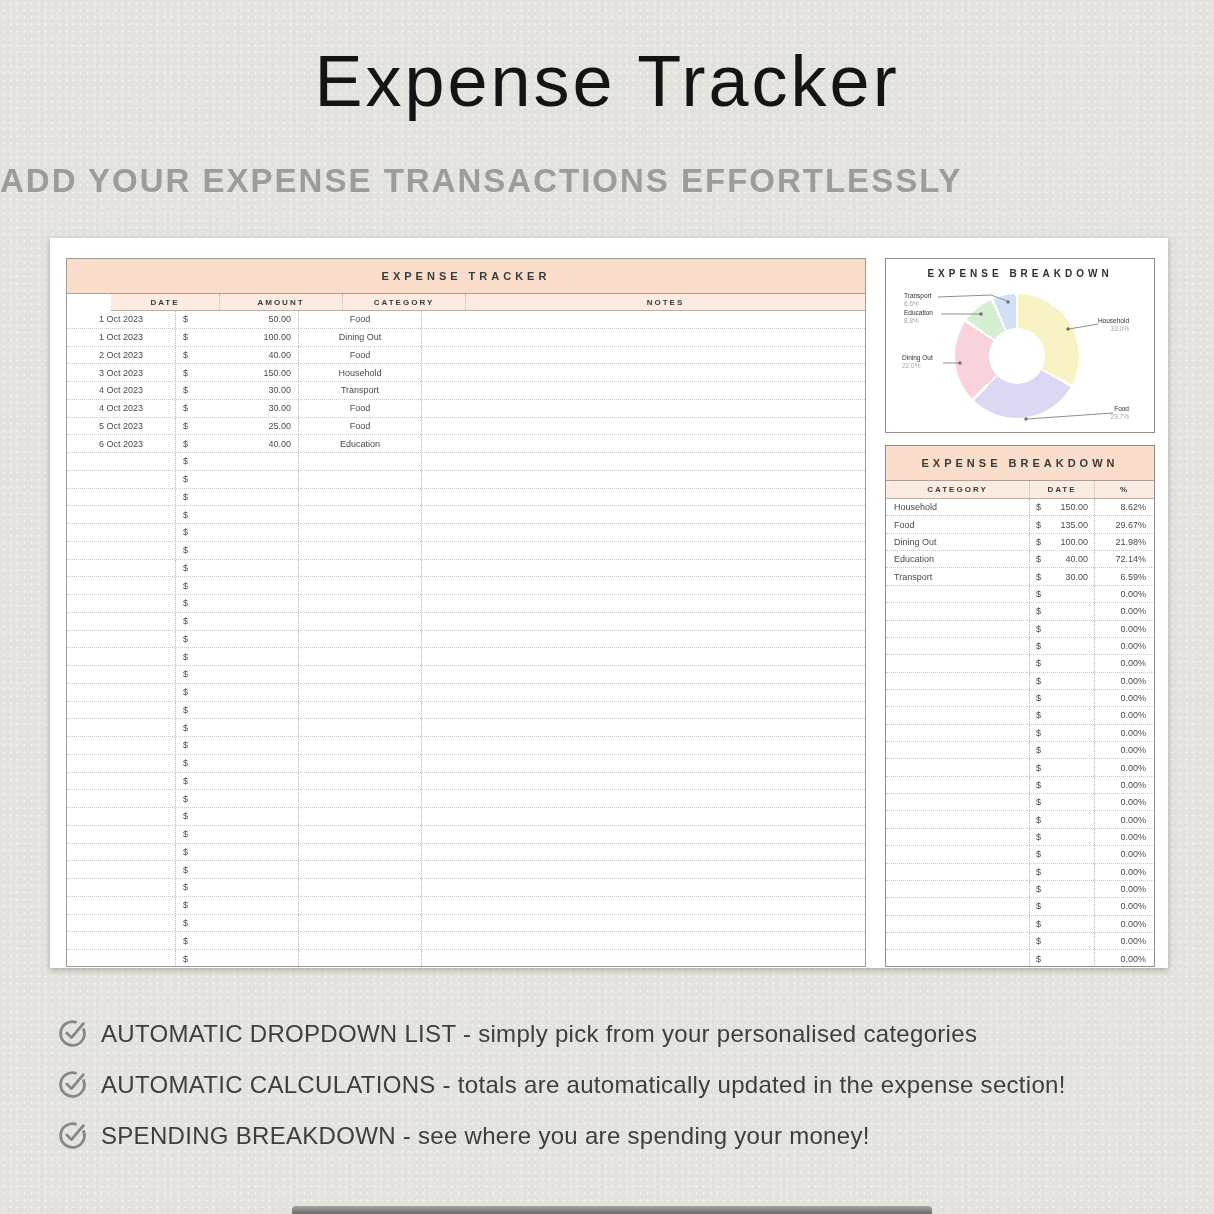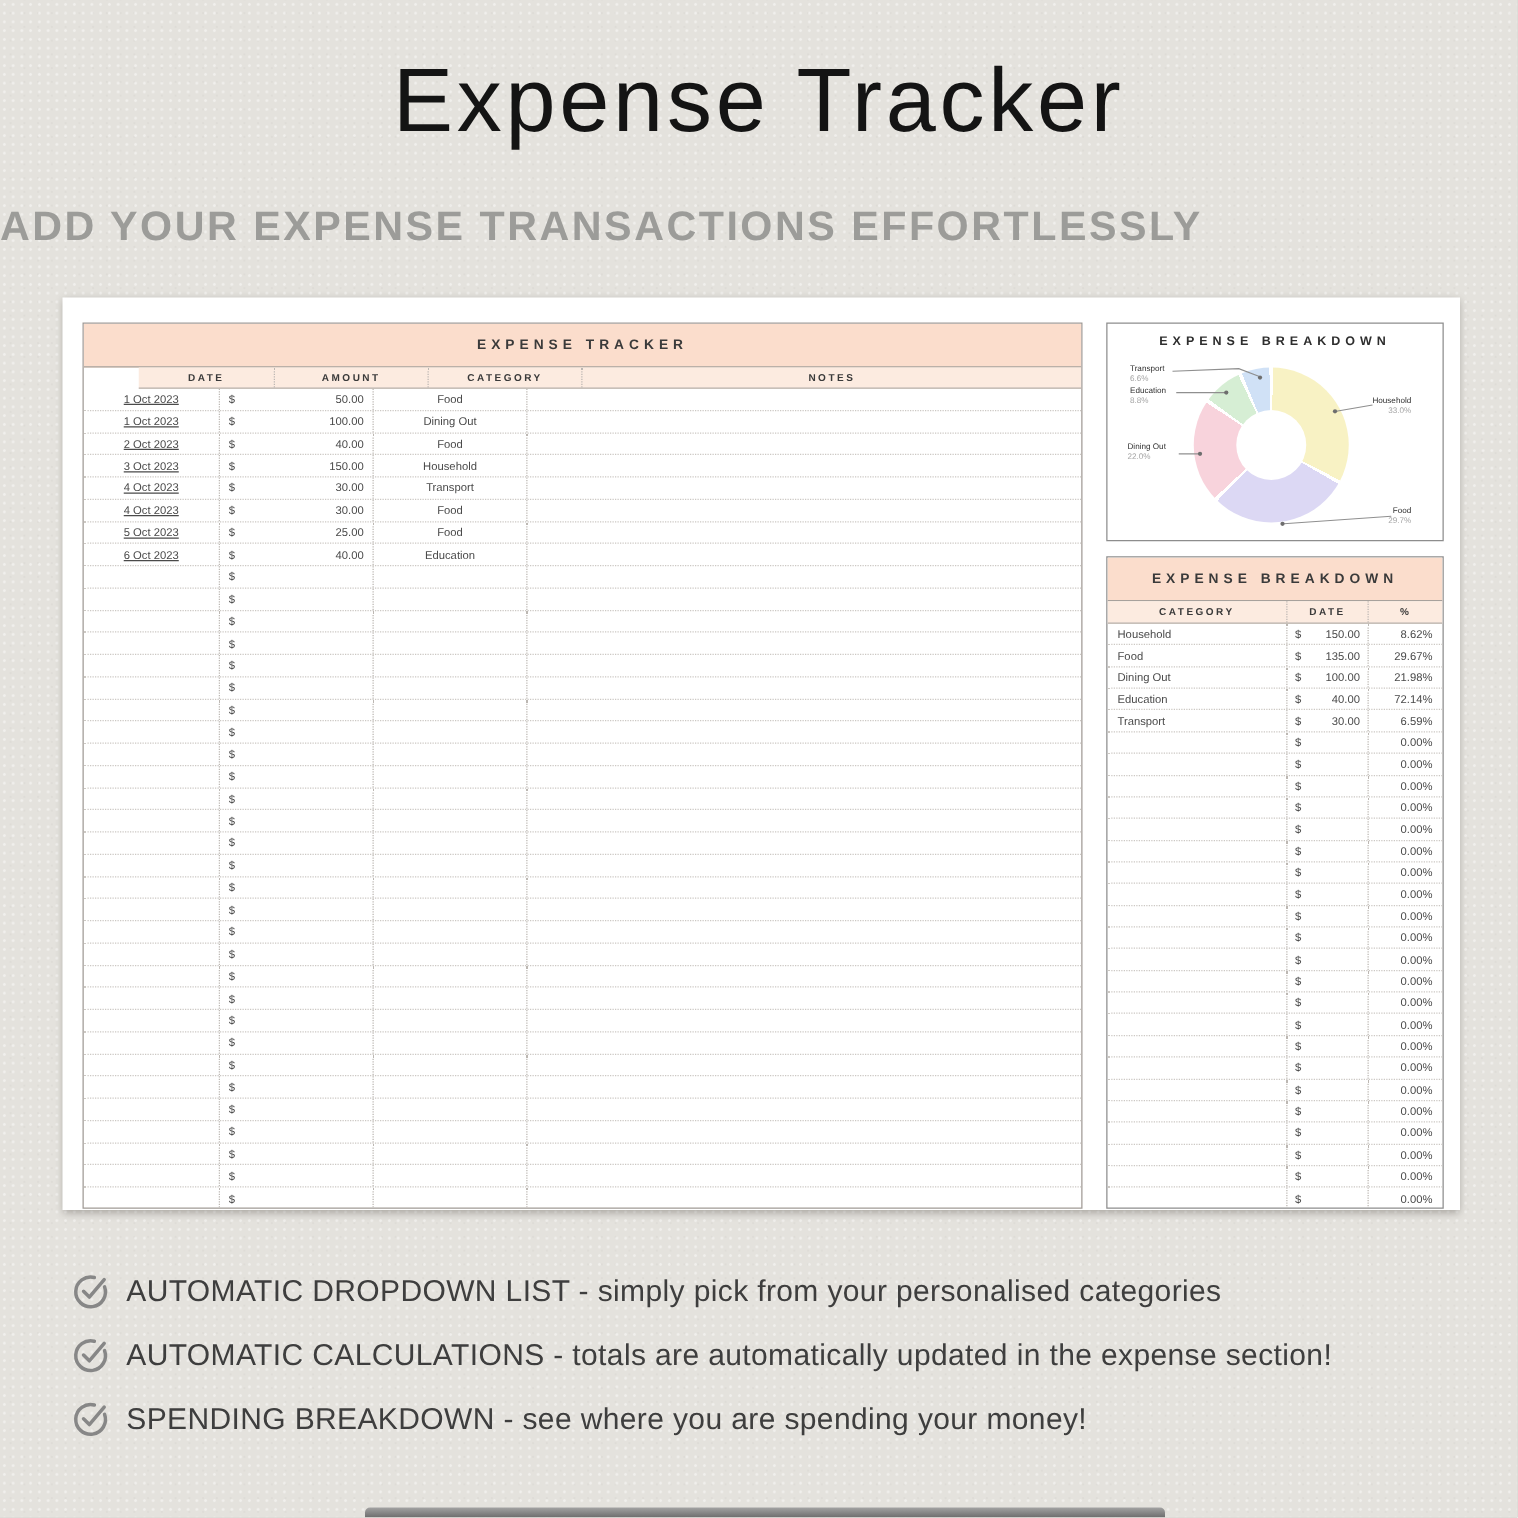--- a/index.html
+++ b/index.html
@@ -27,21 +27,21 @@
   .mhead .c{display:flex;align-items:center;justify-content:center;box-sizing:border-box;}
   .c-date{width:108px;}
   .c-amt{width:123px;}
   .c-cat{width:123px;}
   .c-notes{flex:1;}
   .mhead .c + .c, .mrow .c + .c{border-left:1px dotted #bcb7b2;}
   .mrow{display:flex;height:17.76px;border-bottom:1px dotted #ccc8c3;box-sizing:border-box;
         font-size:9px;color:#4a4a4a;}
   .mrow:last-child{border-bottom:none;}
   .mrow .c{display:flex;align-items:center;box-sizing:border-box;}
-  .mrow .c-date{justify-content:center;text-decoration:underline;}
+  .mrow .c-date{justify-content:center;}
   .mrow .c-amt{justify-content:space-between;padding:0 7px;}
   .mrow .c-cat{justify-content:center;}
 
   
   .chartcard{position:absolute;left:835px;top:20px;width:270px;height:175px;background:#fff;
              border:1px solid #8d8d8d;box-sizing:border-box;}
   .chart-title{position:absolute;top:9px;left:0;width:100%;text-align:center;
                font-size:10px;font-weight:700;letter-spacing:4px;color:#2e2e2e;}
   .donut{position:absolute;left:69px;top:35px;width:124px;height:124px;border-radius:50%;}
   .donut .hole{position:absolute;left:34px;top:34px;width:56px;height:56px;border-radius:50%;background:#fff;}

